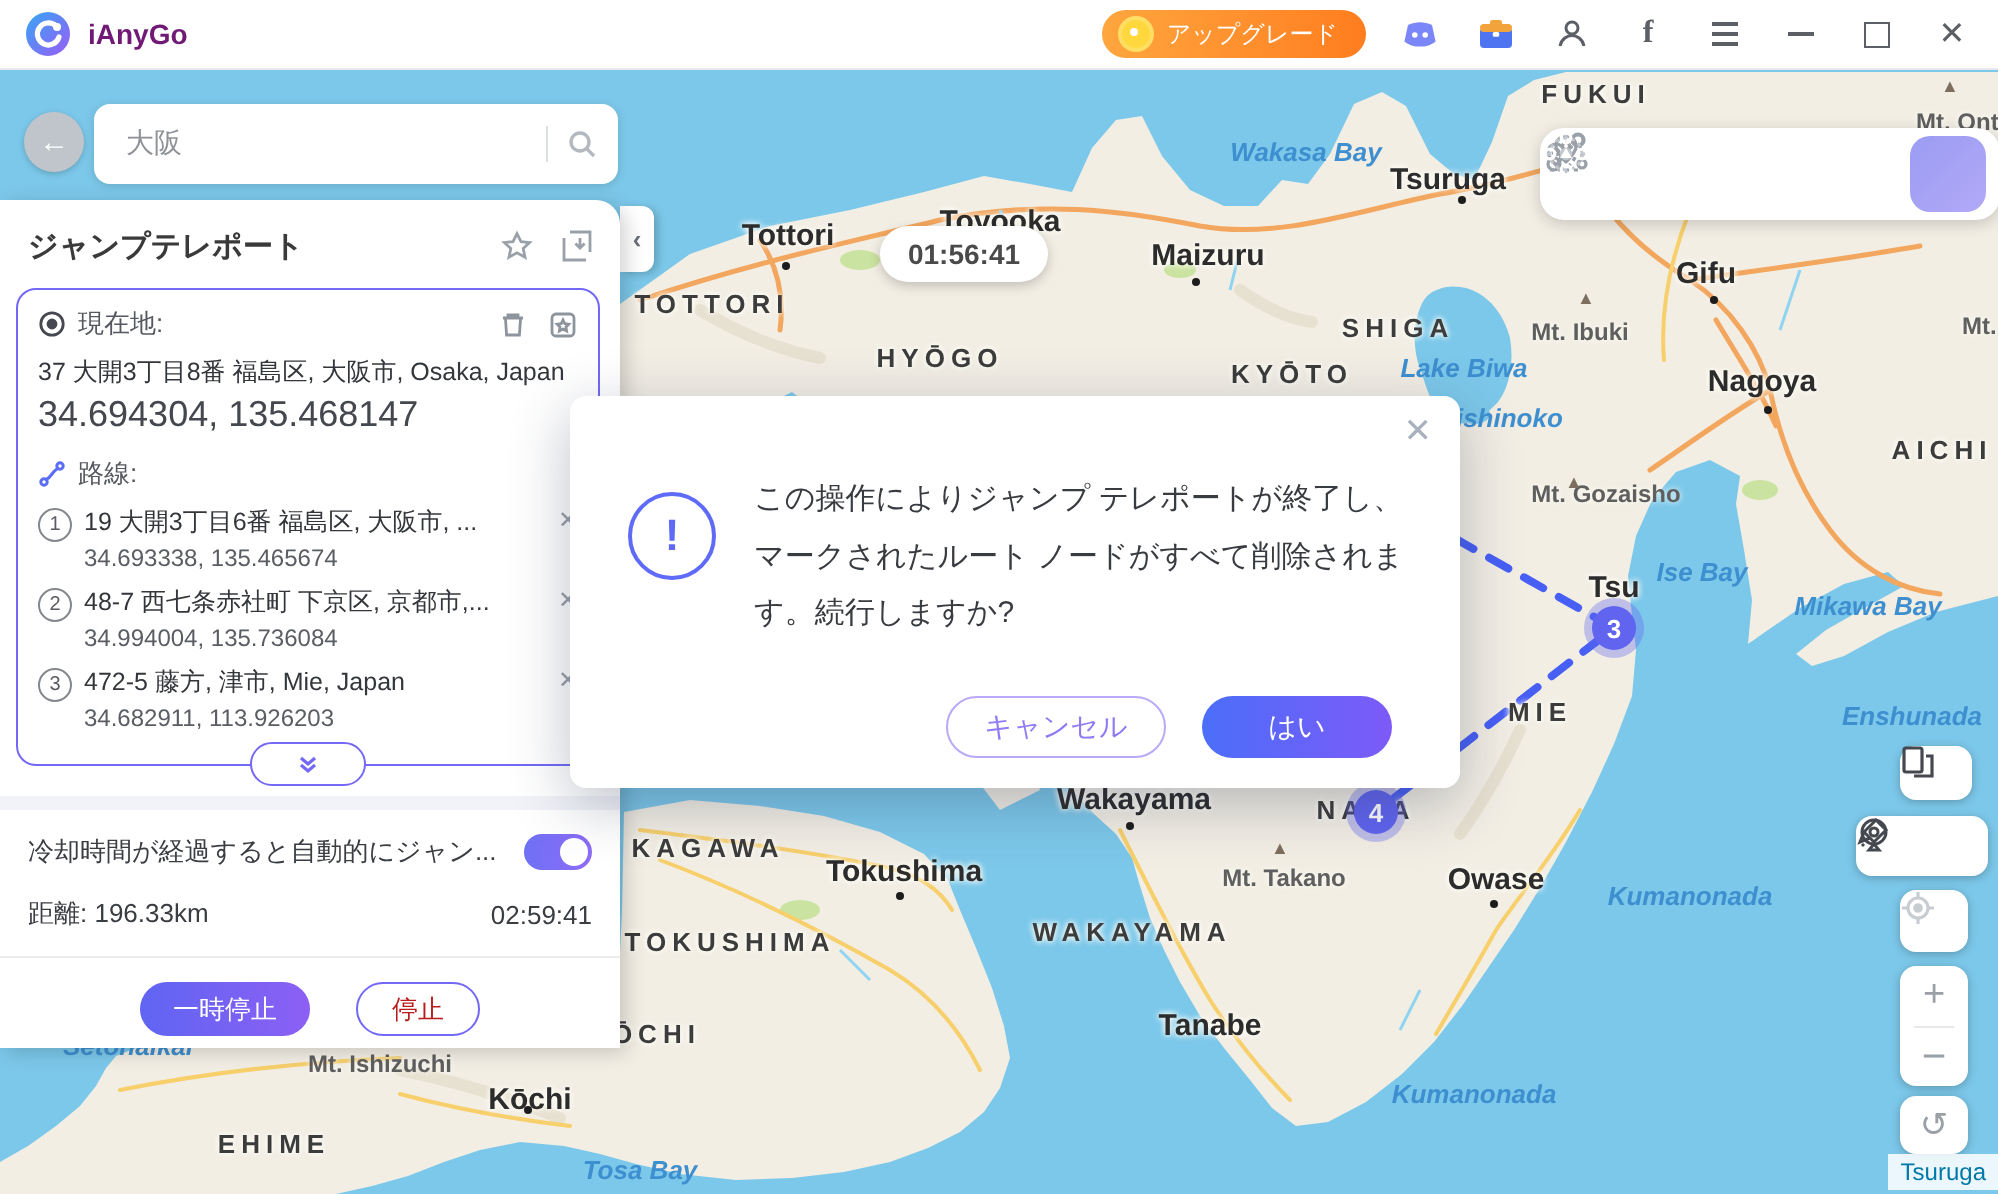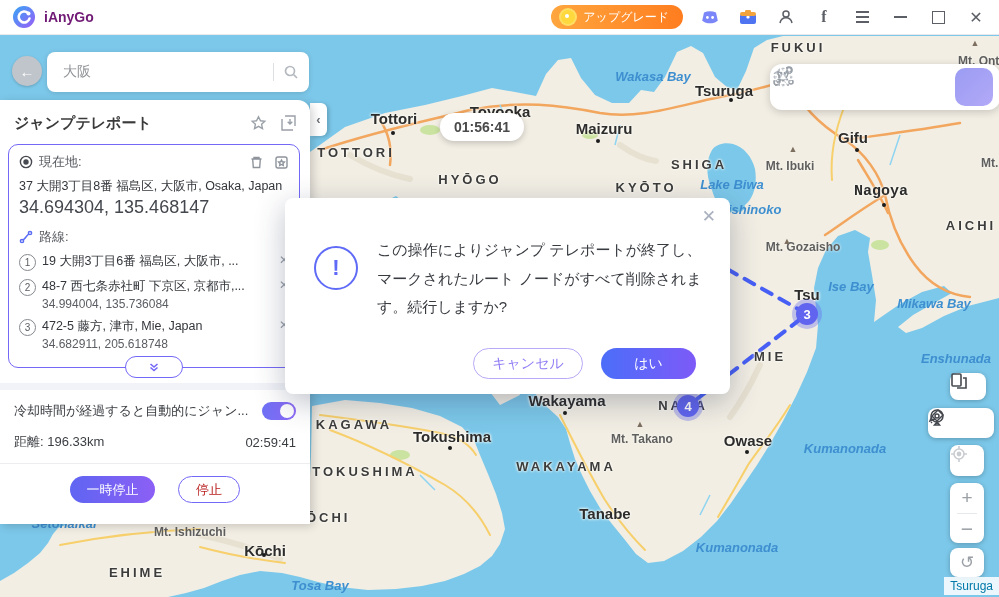--- a/index.html
+++ b/index.html
@@ -156,21 +156,21 @@
       <div class="mlbl pref" style="left: 566px; top: 431px;">WAKAYAMA</div>
       <div class="mlbl pref" style="left: 354px; top: 389px;">KAGAWA</div>
       <div class="mlbl pref" style="left: 365px; top: 436px;">TOKUSHIMA</div>
       <div class="mlbl pref" style="left: 322px; top: 482px;">KŌCHI</div>
       <div class="mlbl pref" style="left: 137px; top: 537px;">EHIME</div>
       <div class="mlbl city" style="left: 394px; top: 83px;">Tottori</div>
       <div class="mlbl city" style="left: 500px; top: 76px;">Toyooka</div>
       <div class="mlbl city" style="left: 604px; top: 93px;">Maizuru</div>
       <div class="mlbl city" style="left: 724px; top: 55px;">Tsuruga</div>
       <div class="mlbl city" style="left: 853px; top: 102px;">Gifu</div>
-      <div class="mlbl city" style="left: 881px; top: 156px; font-family: Liberation Mono, monospace;">Nagoya</div>
+      <div class="mlbl city" style="left: 881px; top: 156px;">Nagoya</div>
       <div class="mlbl city" style="left: 807px; top: 259px;">Tsu</div>
       <div class="mlbl city" style="left: 567px; top: 365px;">Wakayama</div>
       <div class="mlbl city" style="left: 748px; top: 405px;">Owase</div>
       <div class="mlbl city" style="left: 605px; top: 478px;">Tanabe</div>
       <div class="mlbl city" style="left: 452px; top: 401px;">Tokushima</div>
       <div class="mlbl city" style="left: 265px; top: 515px;">Kōchi</div>
       <div class="mlbl water" style="left: 653px; top: 41px;">Wakasa Bay</div>
       <div class="mlbl water" style="left: 732px; top: 149px;">Lake Biwa</div>
       <div class="mlbl water" style="left: 750px; top: 174px;">Nishinoko</div>
       <div class="mlbl water" style="left: 851px; top: 251px;">Ise Bay</div>
@@ -346,36 +346,37 @@
             <circle cx="11" cy="3" r="1.6"></circle>
             <path d="M4.2 9.8C7 8 7 6 9.8 4.2"></path>
           </svg>
         <span>路線:</span>
       </div>
 
       <div class="ritem">
         <span class="rnum">1</span>
         <span class="rtxt">
           <div class="a">19 大開3丁目6番 福島区, 大阪市, ...</div>
+          <div class="c">34.693338, 135.465674</div>
         </span>
         <span class="rx">✕</span>
       </div>
       <div class="ritem">
         <span class="rnum">2</span>
         <span class="rtxt">
           <div class="a">48-7 西七条赤社町 下京区, 京都市,...</div>
           <div class="c">34.994004, 135.736084</div>
         </span>
         <span class="rx">✕</span>
       </div>
       <div class="ritem">
         <span class="rnum">3</span>
         <span class="rtxt">
           <div class="a">472-5 藤方, 津市, Mie, Japan</div>
-          <div class="c">34.682911, 205.618748</div>
+          <div class="c">34.682911, 113.926203</div>
         </span>
         <span class="rx">✕</span>
       </div>
 
       <div id="collapse-pill">
         <svg width="12" height="12" viewBox="0 0 12 12" fill="none" stroke="#7468f7" stroke-width="1.6">
           <path d="M2.5 3l3.5 3 3.5-3M2.5 6.5l3.5 3 3.5-3"></path>
           </svg>
       </div>
     </div>

